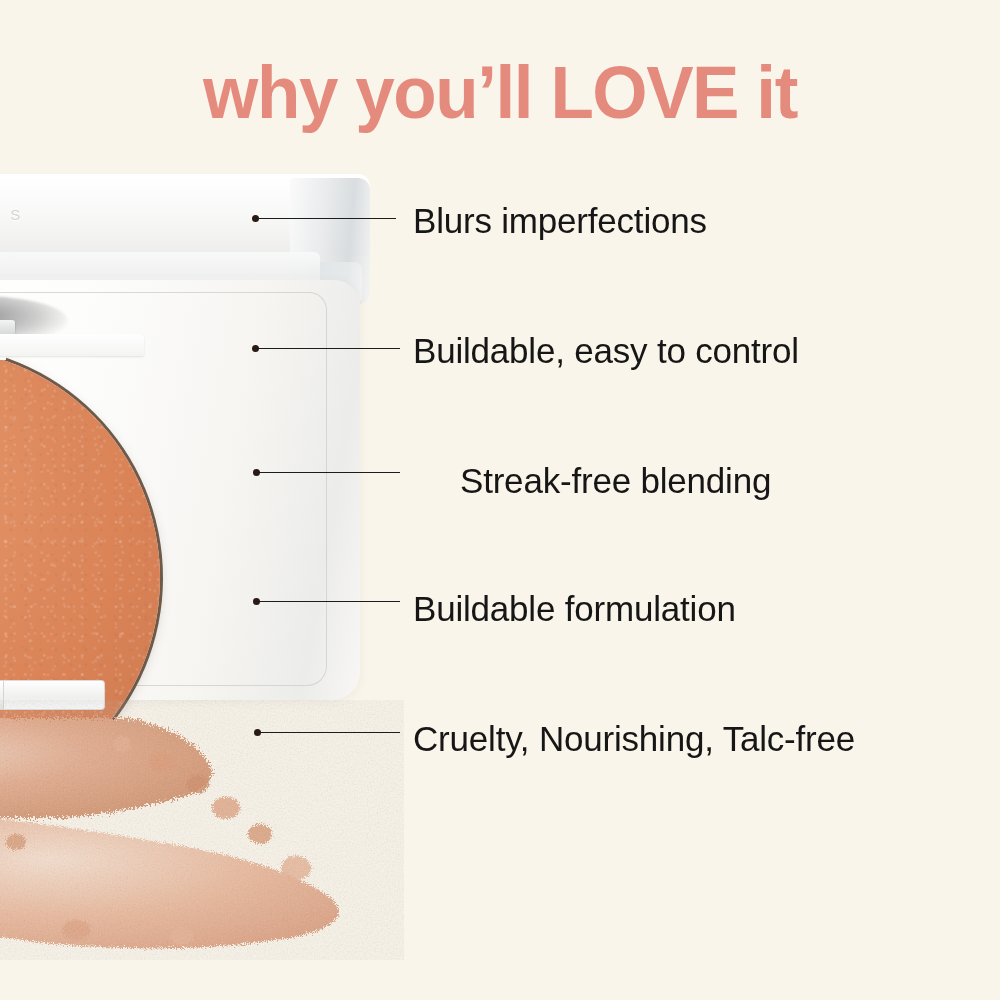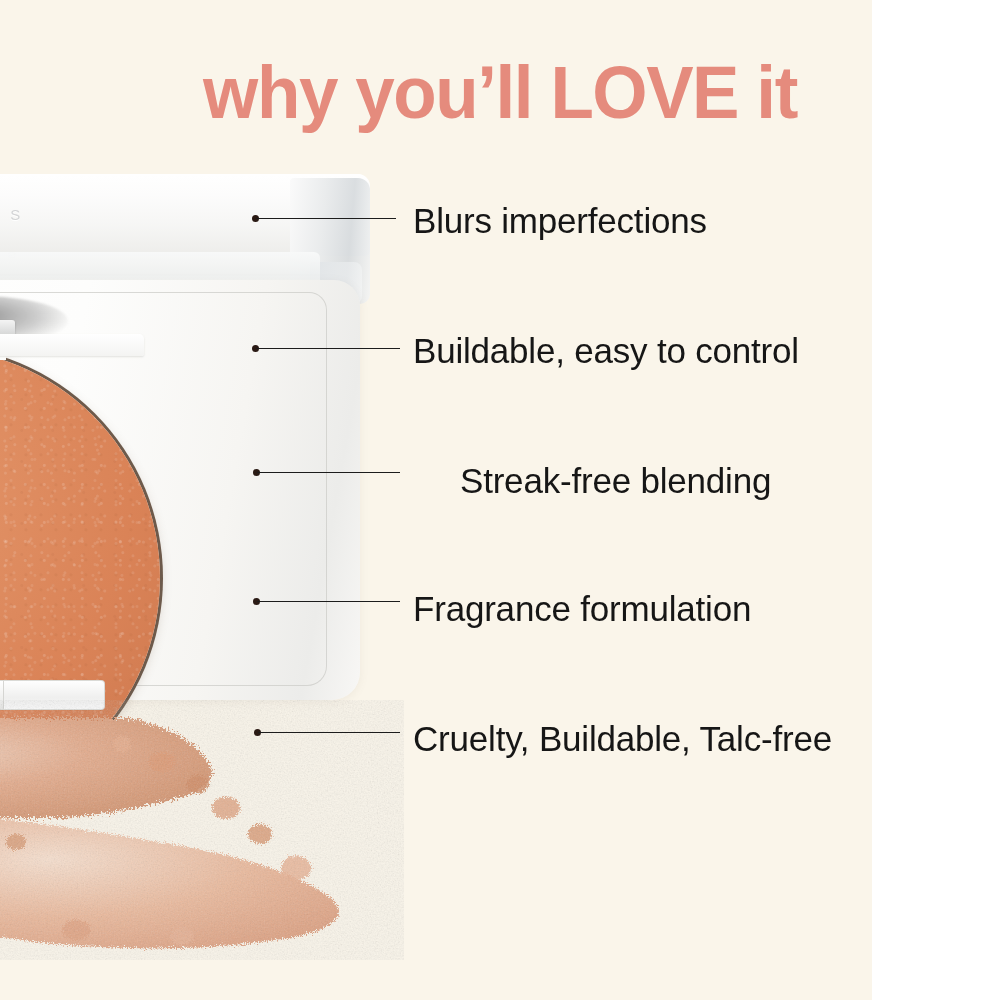--- a/index.html
+++ b/index.html
@@ -3,21 +3,21 @@
 <meta charset="utf-8">
 <title>why you'll LOVE it</title>
 <style>
   html, body {
     margin: 0;
     padding: 0;
     background: #ffffff;
   }
   #stage {
     position: relative;
-    width: 872px;
+    width: 1000px;
     height: 1000px;
     background: #faf5ea;
     overflow: hidden;
     font-family: "Liberation Sans", "DejaVu Sans", sans-serif;
     -webkit-font-smoothing: antialiased;
   }
 
   
   #headline {
     position: absolute;
@@ -406,17 +406,17 @@
     <span class="leader-dot" style="left:254px; top:729px;"></span>
     <span class="leader" style="left:258px; top:732px; width:142px;"></span>
   </div>
 
   <div class="feat-label" style="left:413px; top:203px;">Blurs imperfections</div>
 
   <div class="feat-label" style="left:413px; top:333px;">Buildable, easy to control</div>
 
   <div class="feat-label" style="left:413px; top:463px;margin-left:47px;">Streak-free blending</div>
 
-  <div class="feat-label" style="left:413px; top:591px;">Fragrance formulation</div>
-
-  <div class="feat-label" style="left:413px; top:721px;">Cruelty, Buildable, Talc-free</div>
+  <div class="feat-label" style="left:413px; top:591px;">Buildable formulation</div>
+
+  <div class="feat-label" style="left:413px; top:721px;">Cruelty, Nourishing, Talc-free</div>
 
 </div>
 
 </body></html>

